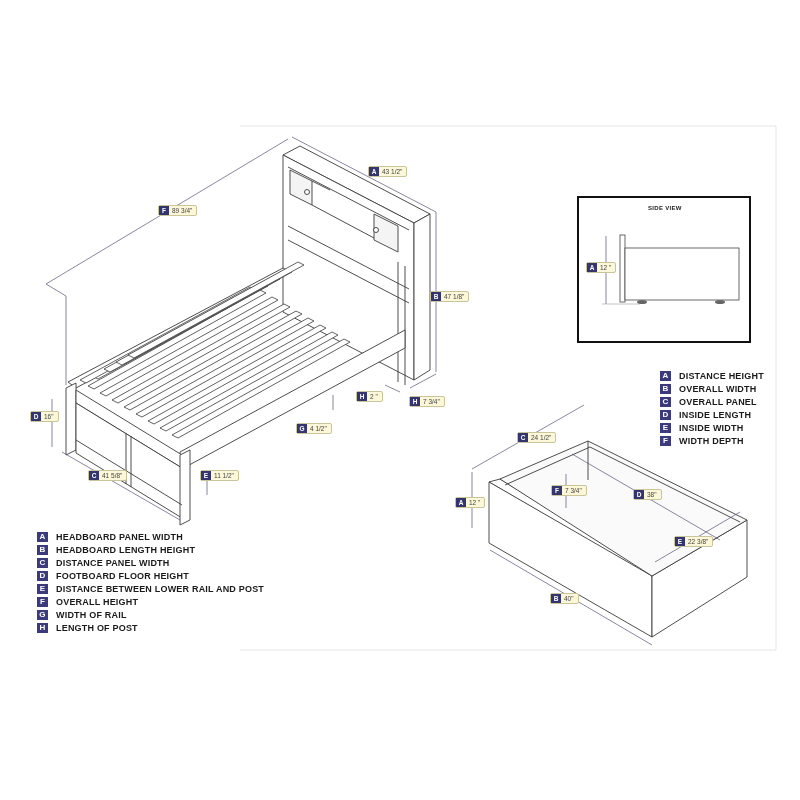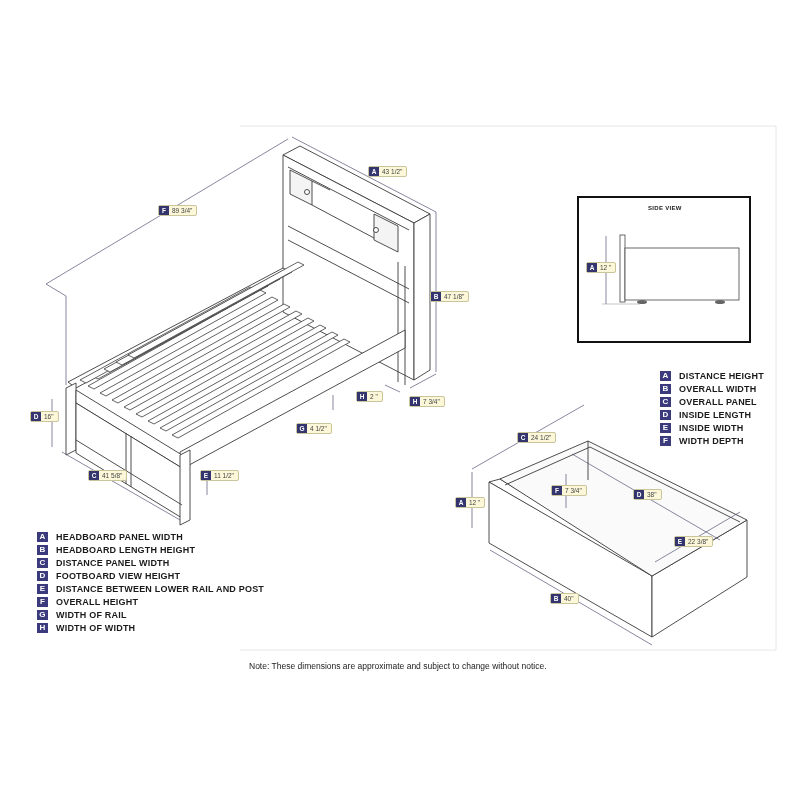--- a/index.html
+++ b/index.html
@@ -162,37 +162,37 @@
     <div class="legend-item">
         <span class="lbadge">B</span>
         <span>HEADBOARD LENGTH HEIGHT</span>
       </div>
     <div class="legend-item">
         <span class="lbadge">C</span>
         <span>DISTANCE PANEL WIDTH</span>
       </div>
     <div class="legend-item">
         <span class="lbadge">D</span>
-        <span>FOOTBOARD VIEW HEIGHT</span>
+        <span>FOOTBOARD FLOOR HEIGHT</span>
       </div>
     <div class="legend-item">
         <span class="lbadge">E</span>
         <span>DISTANCE BETWEEN LOWER RAIL AND POST</span>
       </div>
     <div class="legend-item">
         <span class="lbadge">F</span>
         <span>OVERALL HEIGHT</span>
       </div>
     <div class="legend-item">
         <span class="lbadge">G</span>
         <span>WIDTH OF RAIL</span>
       </div>
     <div class="legend-item">
         <span class="lbadge">H</span>
-        <span>WIDTH OF WIDTH</span>
+        <span>LENGTH OF POST</span>
       </div>
   </div>
 
   
   <div class="side-title" style="left:648px;top:205px;">SIDE VIEW</div>
   <div class="dim-label" style="left:586px;top:262px;">
     <span class="badge">A</span>
     <span>12 "</span>
   </div>
 
@@ -243,14 +243,13 @@
   </div>
   <div class="dim-label" style="left:674px;top:536px;">
     <span class="badge">E</span>
     <span>22 3/8"</span>
   </div>
   <div class="dim-label" style="left:551px;top:485px;">
     <span class="badge">F</span>
     <span>7 3/4"</span>
   </div>
 
-  <div class="note">Note:  These dimensions are approximate and subject to change without notice.</div>
 </div>
 
 </body></html>

